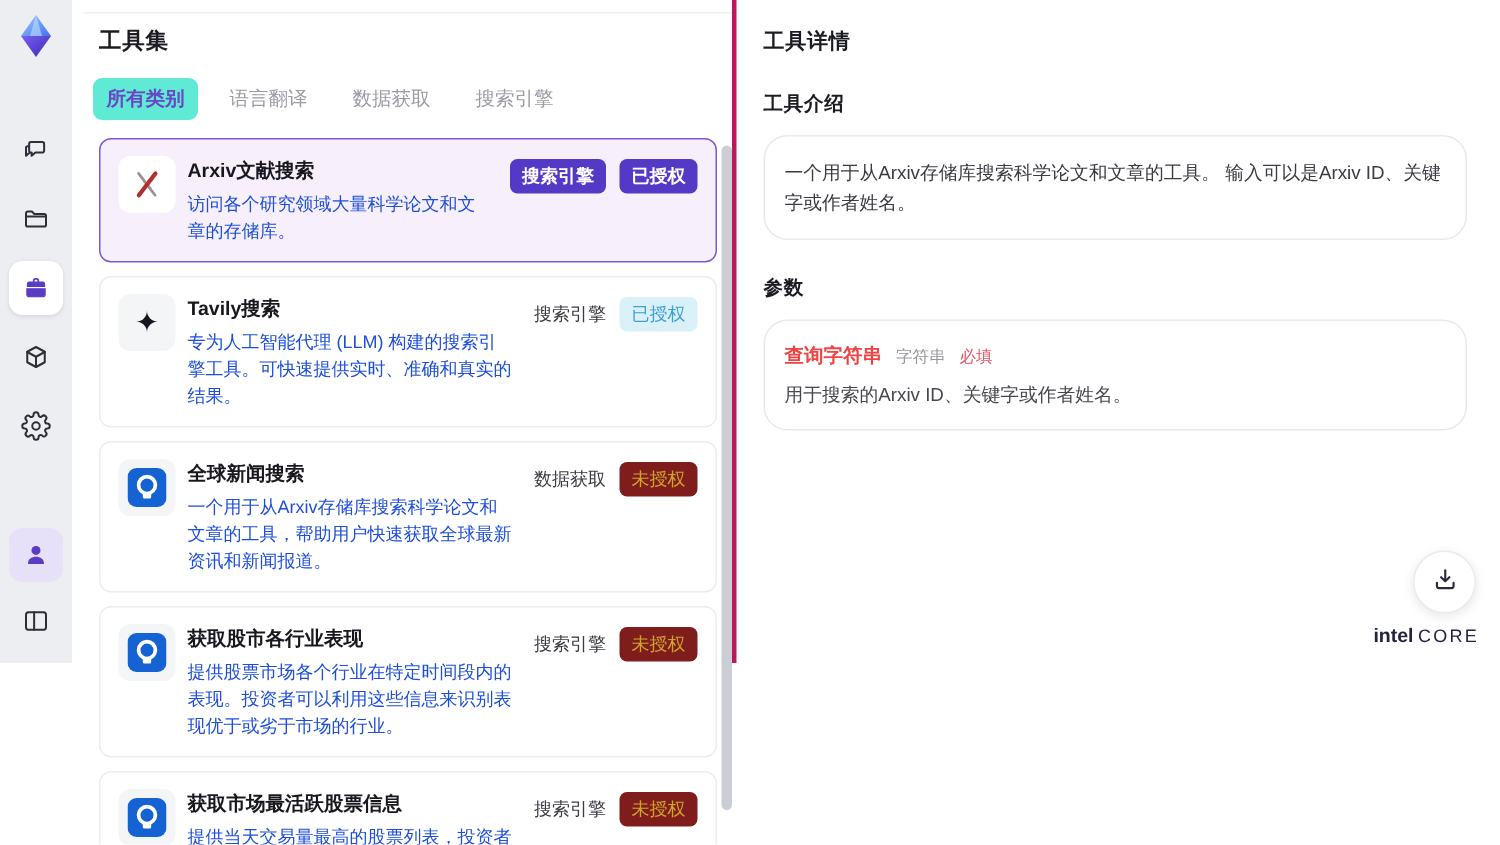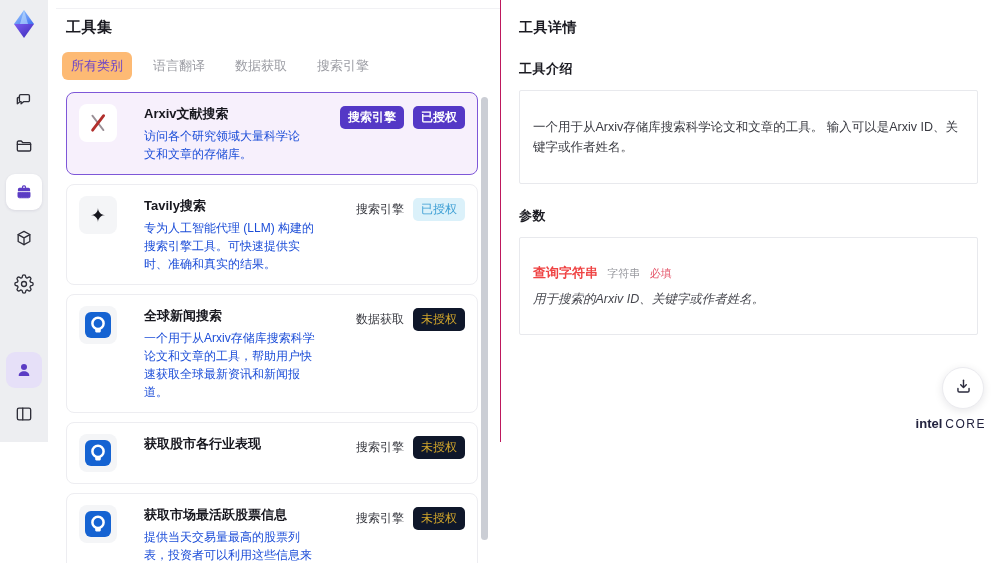--- a/index.html
+++ b/index.html
@@ -31,60 +31,60 @@
   .top-hairline { position:absolute; left:8px; right:0; top:8px; height:1px; background:#f1f1f4; }
 
   
   .list-panel { position:absolute; left:0; top:0; width:452px; height:100%; }
   .page-title { font-size:15px; font-weight:bold; margin:18px 0 0 18px; letter-spacing:.5px; }
   .tabs { display:flex; align-items:center; gap:12px; margin:15px 0 0 14px; }
   .tab {
     border:none; background:transparent; font-size:13px; color:#9b9ca3; cursor:pointer;
     padding:5px 9px; border-radius:6px; font-family:inherit;
   }
-  .tab.active { background:#fdba74; color:var(--accent,#6b44c8); font-weight:normal; }
+  .tab.active { background:#5eead4; color:var(--accent,#6b44c8); font-weight:bold; }
   .cards { margin:12px 0 0 18px; width:412px; display:flex; flex-direction:column; gap:9px; }
   .card {
-    display:flex; gap:27px; background:#fff; border:1px solid #ededf1; border-radius:8px;
+    display:flex; gap:8px; background:#fff; border:1px solid #ededf1; border-radius:8px;
     padding:11px 12px; cursor:pointer; align-items:flex-start;
   }
   .card.selected { border:1.5px solid #7e57d8; background:#f7f0fc; }
   .tool-icon {
     width:38px; height:38px; flex:0 0 38px; border-radius:8px; background:#f4f5f7;
     display:flex; align-items:center; justify-content:center;
   }
   .card.selected .tool-icon { background:#fff; }
   .tool-icon .star-glyph { font-size:19px; color:#17171f; line-height:1; }
   .tool-text { flex:1; min-width:0; }
   .tool-name { font-size:13px; font-weight:bold; color:#17171e; margin:1px 0 4px; }
   .tool-desc { font-size:12px; color:#1d4ed8; line-height:1.5; }
   .tool-tags { display:flex; gap:9px; align-items:flex-start; margin-left:6px; white-space:nowrap; padding-top:2px; }
   .tag { font-size:12px; padding:3px 8px; border-radius:5px; }
   .tag.plain { padding:3px 0; color:#3a3b42; background:transparent; }
   .tag.solid { background:var(--accent-deep,#5438c6); color:#fff; font-weight:bold; }
   .tag.cyan { background:#dbf1fa; color:#3d9fd4; }
-  .tag.yellow { background:#0f172a; color:#d0a52b; }
+  .tag.yellow { background:#7f1d1d; color:#d0a52b; }
   .list-scrollbar {
     position:absolute; left:433px; top:97px; width:7px; height:443px;
     background:#cbced5; border-radius:4px; cursor:pointer;
   }
 
   
   .detail-panel {
-    position:absolute; left:452px; top:0; right:0; height:100%;
-    border-left:1px solid #be185d; background:#fff; padding:19px 22px 0 18px;
+    position:absolute; left:440px; top:0; right:0; height:100%;
+    border-left:3px solid #be185d; background:#fff; padding:19px 22px 0 18px;
   }
   .detail-title { font-size:14px; font-weight:bold; letter-spacing:.5px; }
   .section-heading { font-size:13px; font-weight:bold; margin:23px 0 12px; letter-spacing:.5px;font-family:Liberation Serif, serif; }
-  .box { border:1px solid #e8e9ed; border-radius:2px; background:#fff; padding:26px 13px; }
+  .box { border:1px solid #e8e9ed; border-radius:16px; background:#fff; padding:14px 13px; }
   .intro-text { font-size:12.5px; color:#3a3b42; line-height:1.6; }
   .param-name { font-size:13px; font-weight:bold; color:#ef4444; }
   .param-type { font-size:11px; color:#95969c; margin-left:6px; }
   .param-required { font-size:11px; color:#e5576b; margin-left:6px; }
-  .param-desc { font-size:12.5px; color:#46474e; margin-top:9px;font-style:italic; }
+  .param-desc { font-size:12.5px; color:#46474e; margin-top:9px; }
 
   
   .fab {
     position:absolute; right:16px; bottom:33px; width:42px; height:42px; border-radius:50%;
     background:#fff; border:1px solid #ebebef; box-shadow:0 2px 8px rgba(20,20,40,.10);
     display:flex; align-items:center; justify-content:center; cursor:pointer;
   }
   .brand { position:absolute; right:14px; bottom:11px; color:#23233f; user-select:none; }
   .brand .brand-intel { font-weight:bold; font-size:13px; }
   .brand .brand-core { font-size:12px; letter-spacing:1.5px; margin-left:3px; text-transform:uppercase;text-align:right; }
@@ -235,20 +235,21 @@
           <div class="card">
             <div class="tool-icon">
               <svg viewBox="0 0 26 26" style="width: 26px; height: 26px;">
                 <rect width="26" height="26" rx="6" fill="#1563d2"></rect>
                 <circle cx="13" cy="11.4" r="5.6" fill="none" stroke="#fff" stroke-width="2.5"></circle>
                 <rect x="10.2" y="16.6" width="5.6" height="3.8" rx="1.1" fill="#fff"></rect>
               </svg>
             </div>
             <div class="tool-text">
               <div class="tool-name">获取股市各行业表现</div>
+              <div class="tool-desc">提供股票市场各个行业在特定时间段内的表现。投资者可以利用这些信息来识别表现优于或劣于市场的行业。</div>
             </div>
             <div class="tool-tags">
               <span class="tag plain">搜索引擎</span>
               <span class="tag yellow">未授权</span>
             </div>
           </div>
           <div class="card">
             <div class="tool-icon">
               <svg viewBox="0 0 26 26" style="width: 26px; height: 26px;">
                 <rect width="26" height="26" rx="6" fill="#1563d2"></rect>

